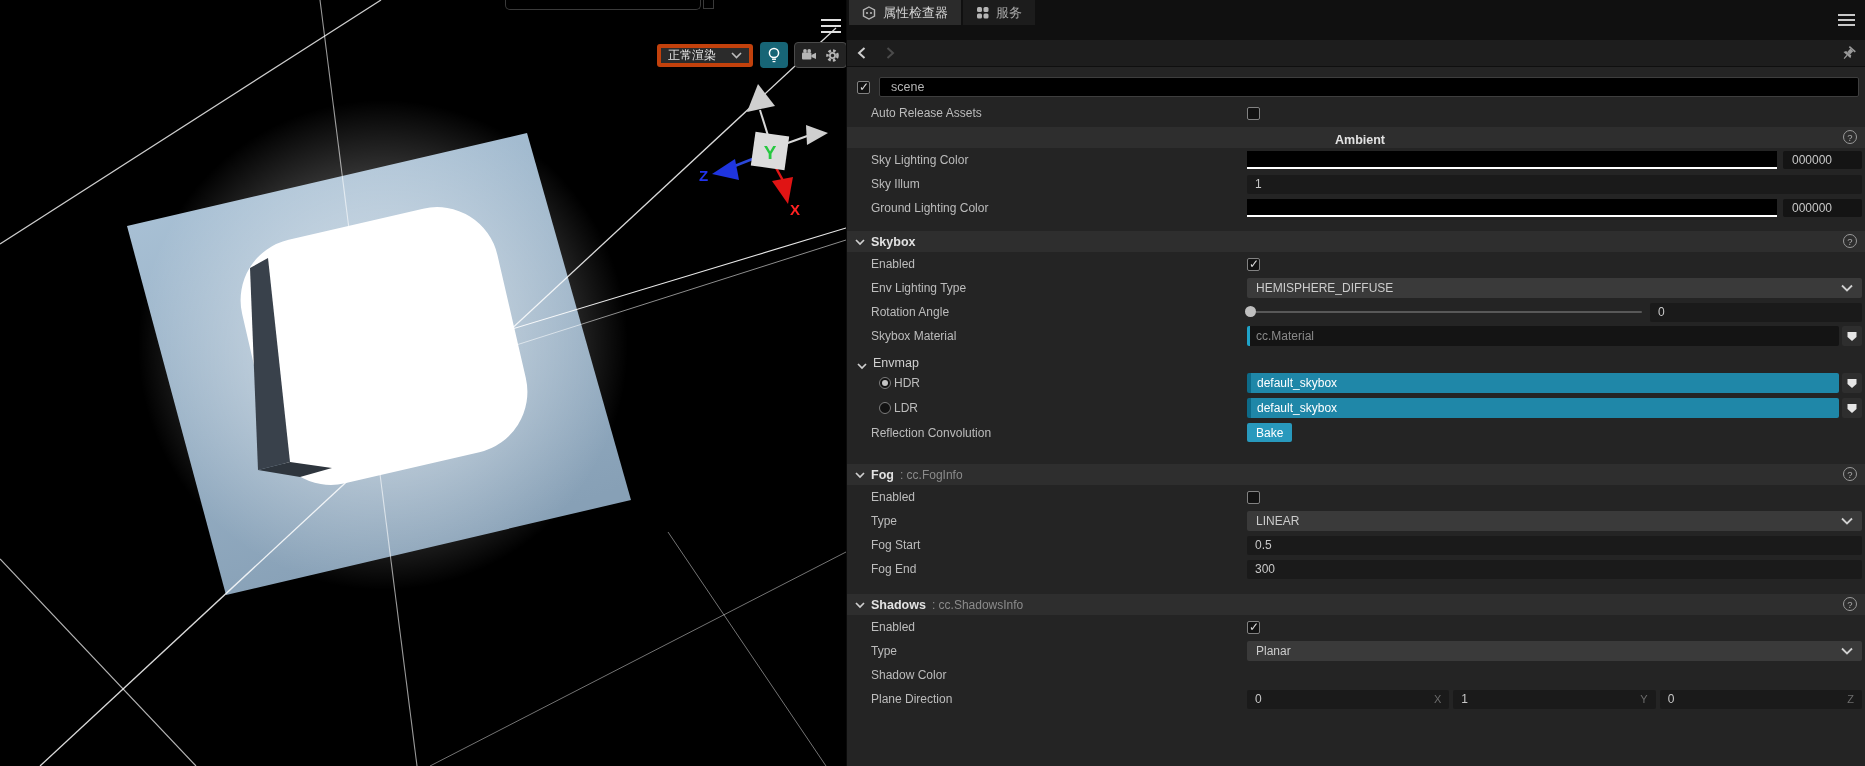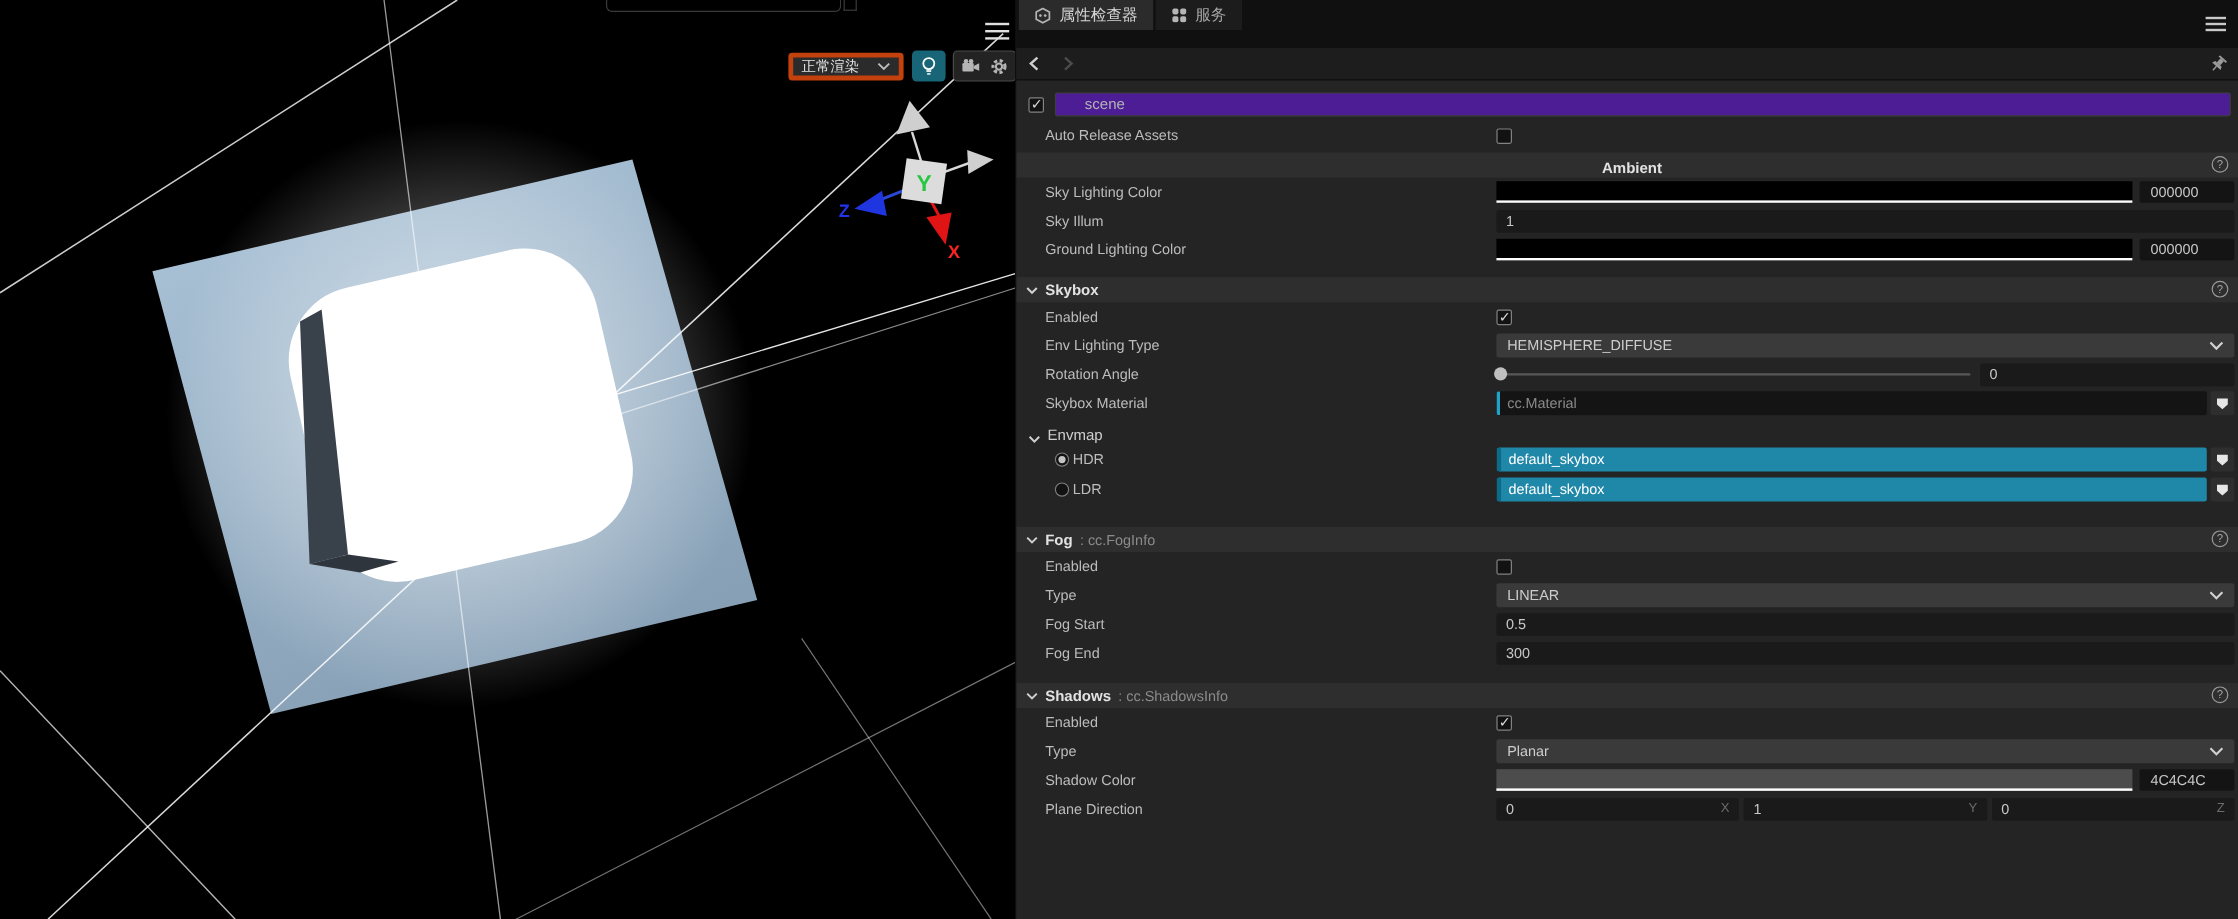--- a/index.html
+++ b/index.html
@@ -40,22 +40,22 @@
   .insp-menu { position:absolute; right:10px; top:14px; width:17px; display:flex; flex-direction:column; gap:3px; cursor:pointer; }
   .insp-menu span { display:block; height:2px; background:#c8c8c8; }
 
   .navrow { height:27px; background:#1d1d1d; border-bottom:1px solid #0f0f0f; display:flex; align-items:center;
     padding:0 10px; gap:18px; position:relative; flex:none; }
   .pin { position:absolute; right:9px; top:6px; }
 
   .content { flex:1; background:#242424; overflow:hidden; }
 
   .scene-strip { padding:6px 6px 0 10px; height:34px; display:flex; align-items:center; }
-  .scene-field { flex:1; height:20px; margin-left:9px; background:#4c1d95; border:1px solid #3e3e3e; border-radius:2px;
-    display:flex; align-items:center; padding-left:24px; color:#b4b4b4; font-size:12.5px; }
+  .scene-field { flex:1; height:20px; margin-left:9px; background:#000000; border:1px solid #3e3e3e; border-radius:2px;
+    display:flex; align-items:center; padding-left:11px; color:#b4b4b4; font-size:12.5px; }
 
   .row { height:24px; display:flex; align-items:center; position:relative; }
   .row .lbl { position:absolute; left:24px; color:#bcbcbc; font-size:12px; white-space:nowrap; }
   .val { position:absolute; left:400px; right:3px; height:24px; display:flex; align-items:center; }
 
   .sec { height:21px; background:#2e2e2e; display:flex; align-items:center; padding-left:8px; gap:6px; position:relative; }
   .sec .t { color:#e2e2e2; font-size:12.5px; font-weight:bold; }
   .sec .c { color:#8b8b8b; font-size:12px; }
   .help { position:absolute; right:8px; top:3px; width:14px; height:14px; border:1px solid #9a9a9a; border-radius:50%;
     color:#ababab; font-size:9.5px; display:flex; align-items:center; justify-content:center; }
@@ -352,20 +352,26 @@
         <span class="subrow-lbl">LDR</span>
         <div class="val">
           <div class="asset teal">default_skybox</div>
           <div class="asset-btn">
             <svg width="12" height="12">
                 <polygon points="6,11 1.5,7 1.5,2 10.5,2 10.5,7" fill="#e6e6e6"></polygon>
               </svg>
           </div>
         </div>
       </div>
+      <div class="row" style="height:25px">
+        <span class="lbl">Reflection Convolution</span>
+        <div class="val">
+            <div class="btn-teal">Bake</div>
+          </div>
+      </div>
 
       <div class="sec mt19">
         <svg width="10" height="8">
             <polyline points="1,2 5,6 9,2" fill="none" stroke="#cfcfcf" stroke-width="1.7"></polyline>
           </svg>
         <span class="t">Fog</span>
         <span class="c">: cc.FogInfo</span>
         <span class="help">?</span>
       </div>
       <div class="row">
@@ -418,24 +424,20 @@
           <div class="dropdown">
             <span class="dtext">Planar</span>
             <svg width="12" height="8">
                 <polyline points="1,1.5 6,6.5 11,1.5" fill="none" stroke="#d0d0d0" stroke-width="1.8"></polyline>
               </svg>
           </div>
         </div>
       </div>
       <div class="row">
         <span class="lbl">Shadow Color</span>
-        <div class="val">
-          <div class="colorbar swatch-dark"></div>
-          <div class="hexbox">4C4C4C</div>
-        </div>
       </div>
       <div class="row">
         <span class="lbl">Plane Direction</span>
         <div class="val">
           <div class="vec3">
             <div class="vec">
               <span class="vv">0</span>
               <span class="va">X</span>
             </div>
             <div class="vec">

